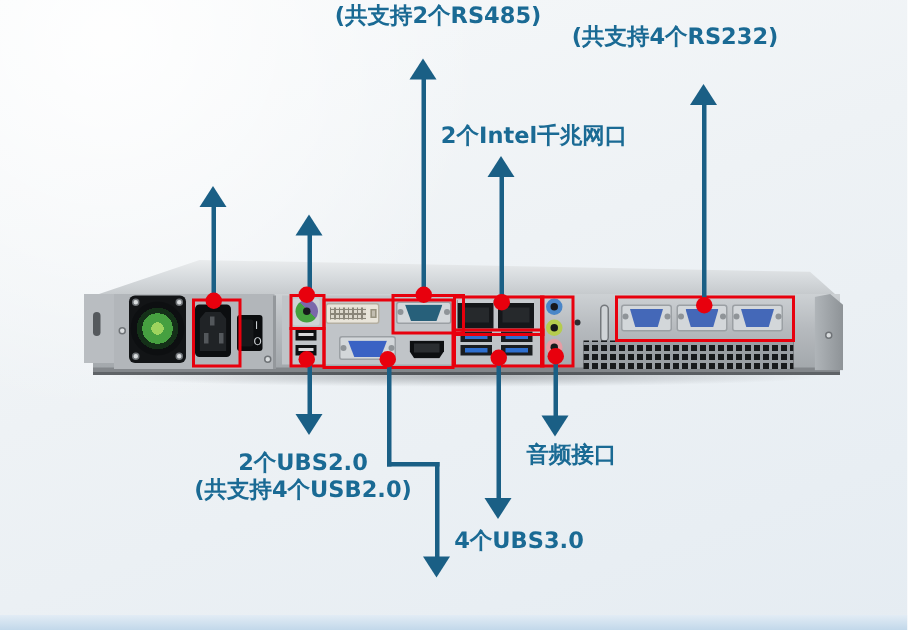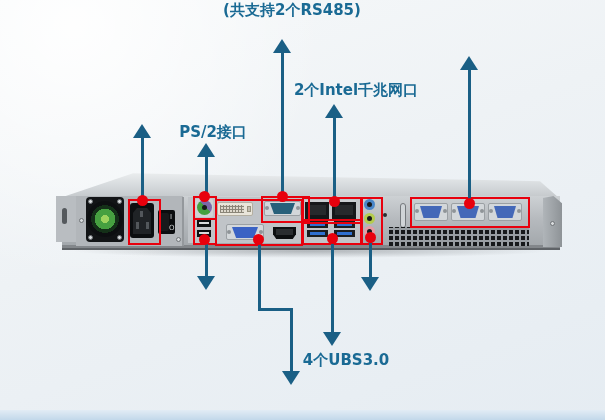--- a/index.html
+++ b/index.html
@@ -218,26 +218,31 @@
   <div class="dot" style="left:327px;top:233px;"></div>
 
   <div class="vline" style="left:369px;top:238px;height:40px;"></div>
   <div class="arrow-down" style="left:361px;top:277px;"></div>
   <div class="dot" style="left:365px;top:232px;"></div>
 
   <div class="callout" style="left:292px;top:1px;">
     <span>(共支持2个RS485)</span>
   </div>
   <div class="callout" style="left:450px;top:15px;">
+    <span>(共支持4个RS232)</span>
   </div>
   <div class="callout" style="left:356px;top:81px;">
     <span>2个Intel千兆网口</span>
   </div>
-  <div class="callout" style="left:213px;top:123px;">
-    <span>PS/2接口</span>
+  <div class="callout" style="left:202px;top:299px;">
+    <span>2个UBS2.0</span>
+    <span>(共支持4个USB2.0)</span>
   </div>
   <div class="callout" style="left:346px;top:351px;">
     <span>4个UBS3.0</span>
+  </div>
+  <div class="callout" style="left:381px;top:294px;">
+    <span>音频接口</span>
   </div>
 
   <div class="abs" style="left:0;top:410px;width:605px;height:10px;
               background:linear-gradient(180deg,#e2ecf5 0%,#c2d8ea 100%);"></div>
 </div>
 
 </body></html>

